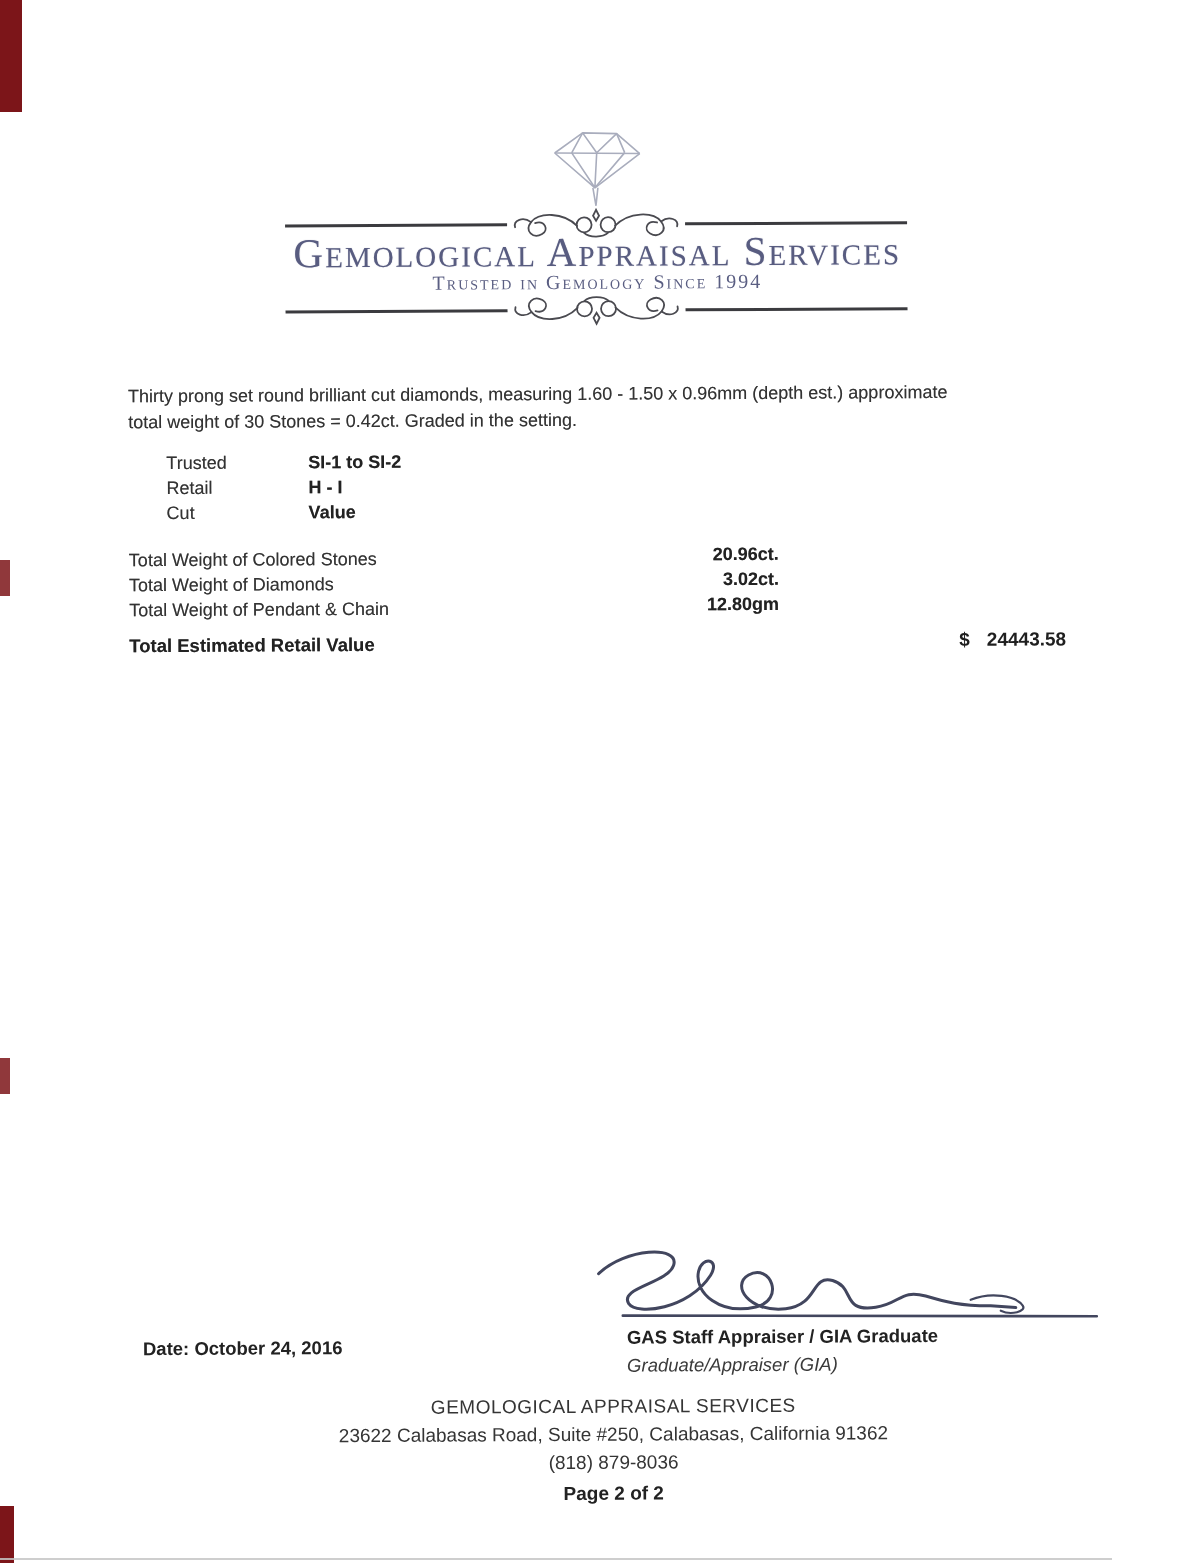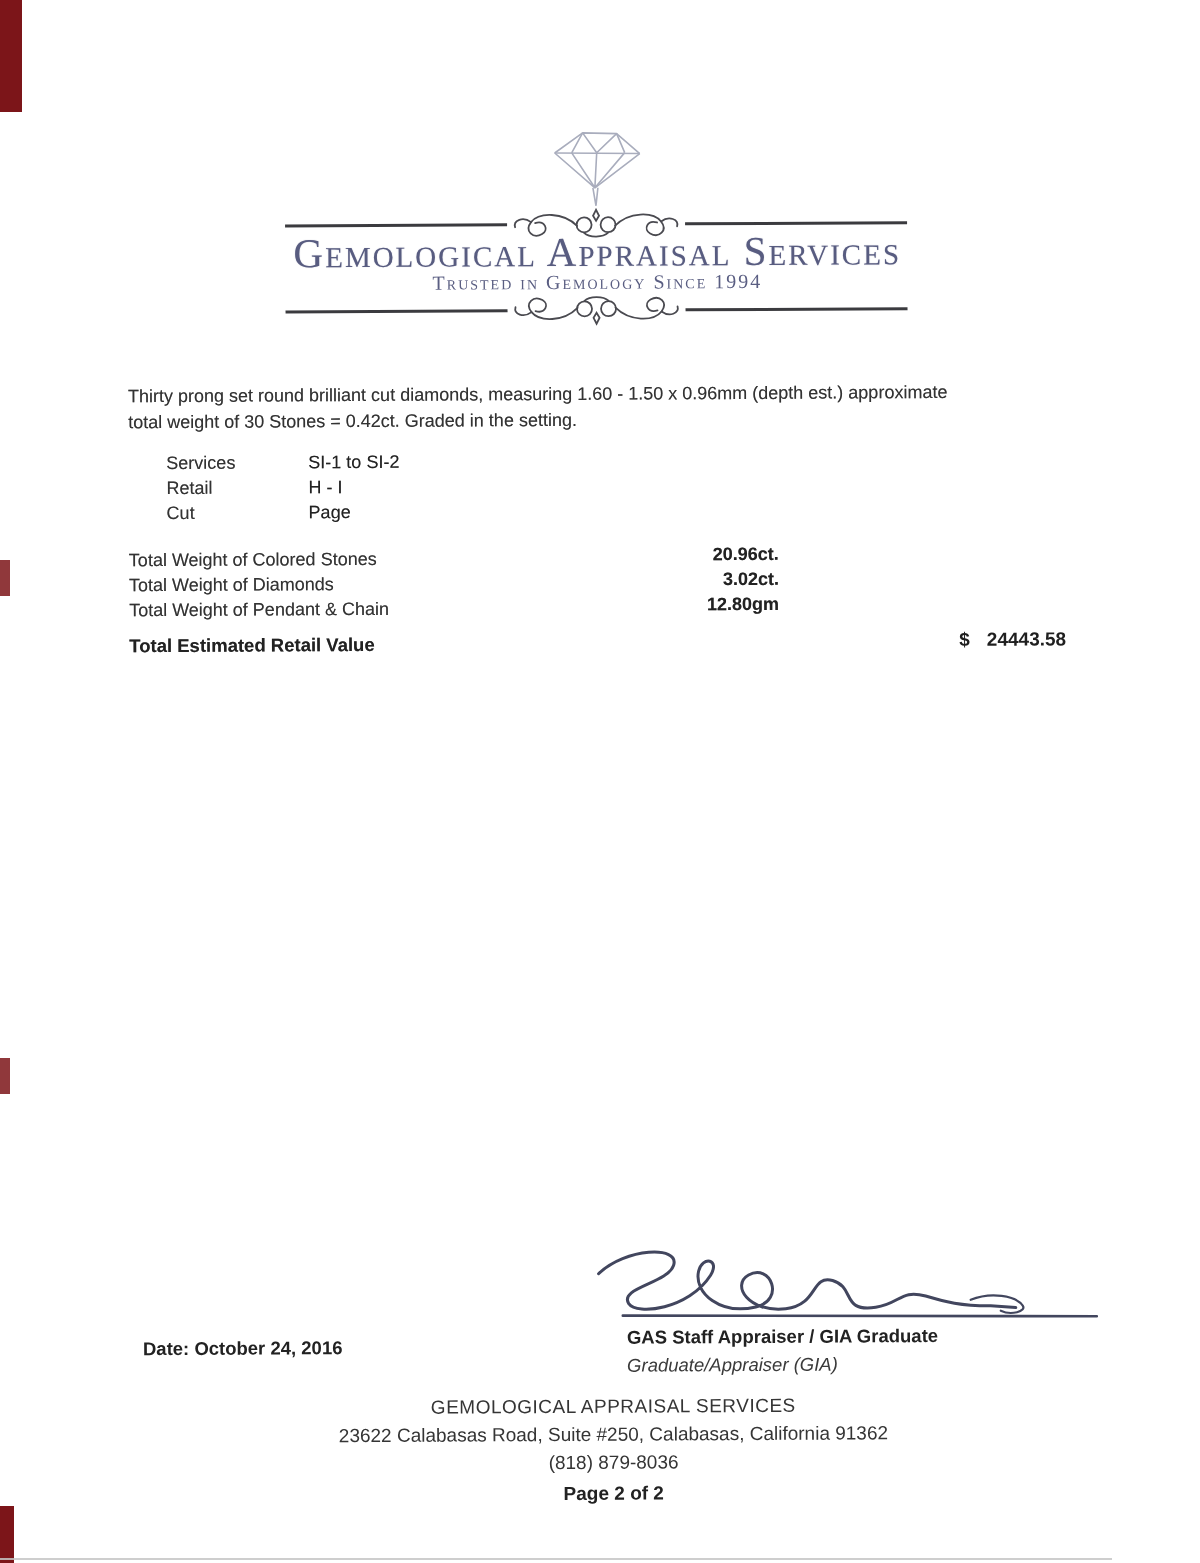--- a/index.html
+++ b/index.html
@@ -64,21 +64,21 @@
   
   .doc-text {
     color: #333;
     font-size: 18px;
     text-shadow: 0 0 0.6px rgba(50,50,50,.5);
   }
   .para { left: 130px; top: 381px; width: 910px; line-height: 26px; }
   .grading { left: 0; top: 451px; }
   .grading .g-row { position: absolute; left: 0; height: 25px; width: 600px; }
   .grading .g-label { position: absolute; left: 168px; }
-  .grading .g-value { position: absolute; left: 310px; font-weight: normal; color: #222; }
+  .grading .g-value { position: absolute; left: 310px; font-weight: bold; color: #222; }
   .weights { left: 0; top: 548px; }
   .weights .w-row { position: absolute; left: 0; height: 25px; width: 900px; }
   .weights .w-label { position: absolute; left: 130px; }
   .weights .w-value {
     position: absolute; left: 580px; width: 200px; text-align: right;
     font-weight: bold; color: #222; top: -3px;
   }
   .total-label { left: 130px; top: 633px; font-weight: bold; color: #222; font-size: 18.5px; }
   .total-amount {
     left: 960px; top: 631px; font-weight: bold; color: #1f1f1f; font-size: 19px;
@@ -163,30 +163,30 @@
       </div>
     </div>
 
     <div class="abs doc-text para">
       <div>Thirty prong set round brilliant cut diamonds, measuring 1.60 - 1.50 x 0.96mm (depth est.) approximate</div>
       <div>total weight of 30 Stones = 0.42ct. Graded in the setting.</div>
     </div>
 
     <div class="abs grading">
       <div class="g-row doc-text" style="top:0;">
-        <span class="g-label">Services</span>
+        <span class="g-label">Trusted</span>
         <span class="g-value">SI-1 to SI-2</span>
       </div>
       <div class="g-row doc-text" style="top:25px;">
         <span class="g-label">Retail</span>
         <span class="g-value">H - I</span>
       </div>
       <div class="g-row doc-text" style="top:50px;">
         <span class="g-label">Cut</span>
-        <span class="g-value">Page</span>
+        <span class="g-value">Value</span>
       </div>
     </div>
 
     <div class="abs weights">
       <div class="w-row doc-text" style="top:0;">
         <span class="w-label">Total Weight of Colored Stones</span>
         <span class="w-value">20.96ct.</span>
       </div>
       <div class="w-row doc-text" style="top:25px;">
         <span class="w-label">Total Weight of Diamonds</span>

